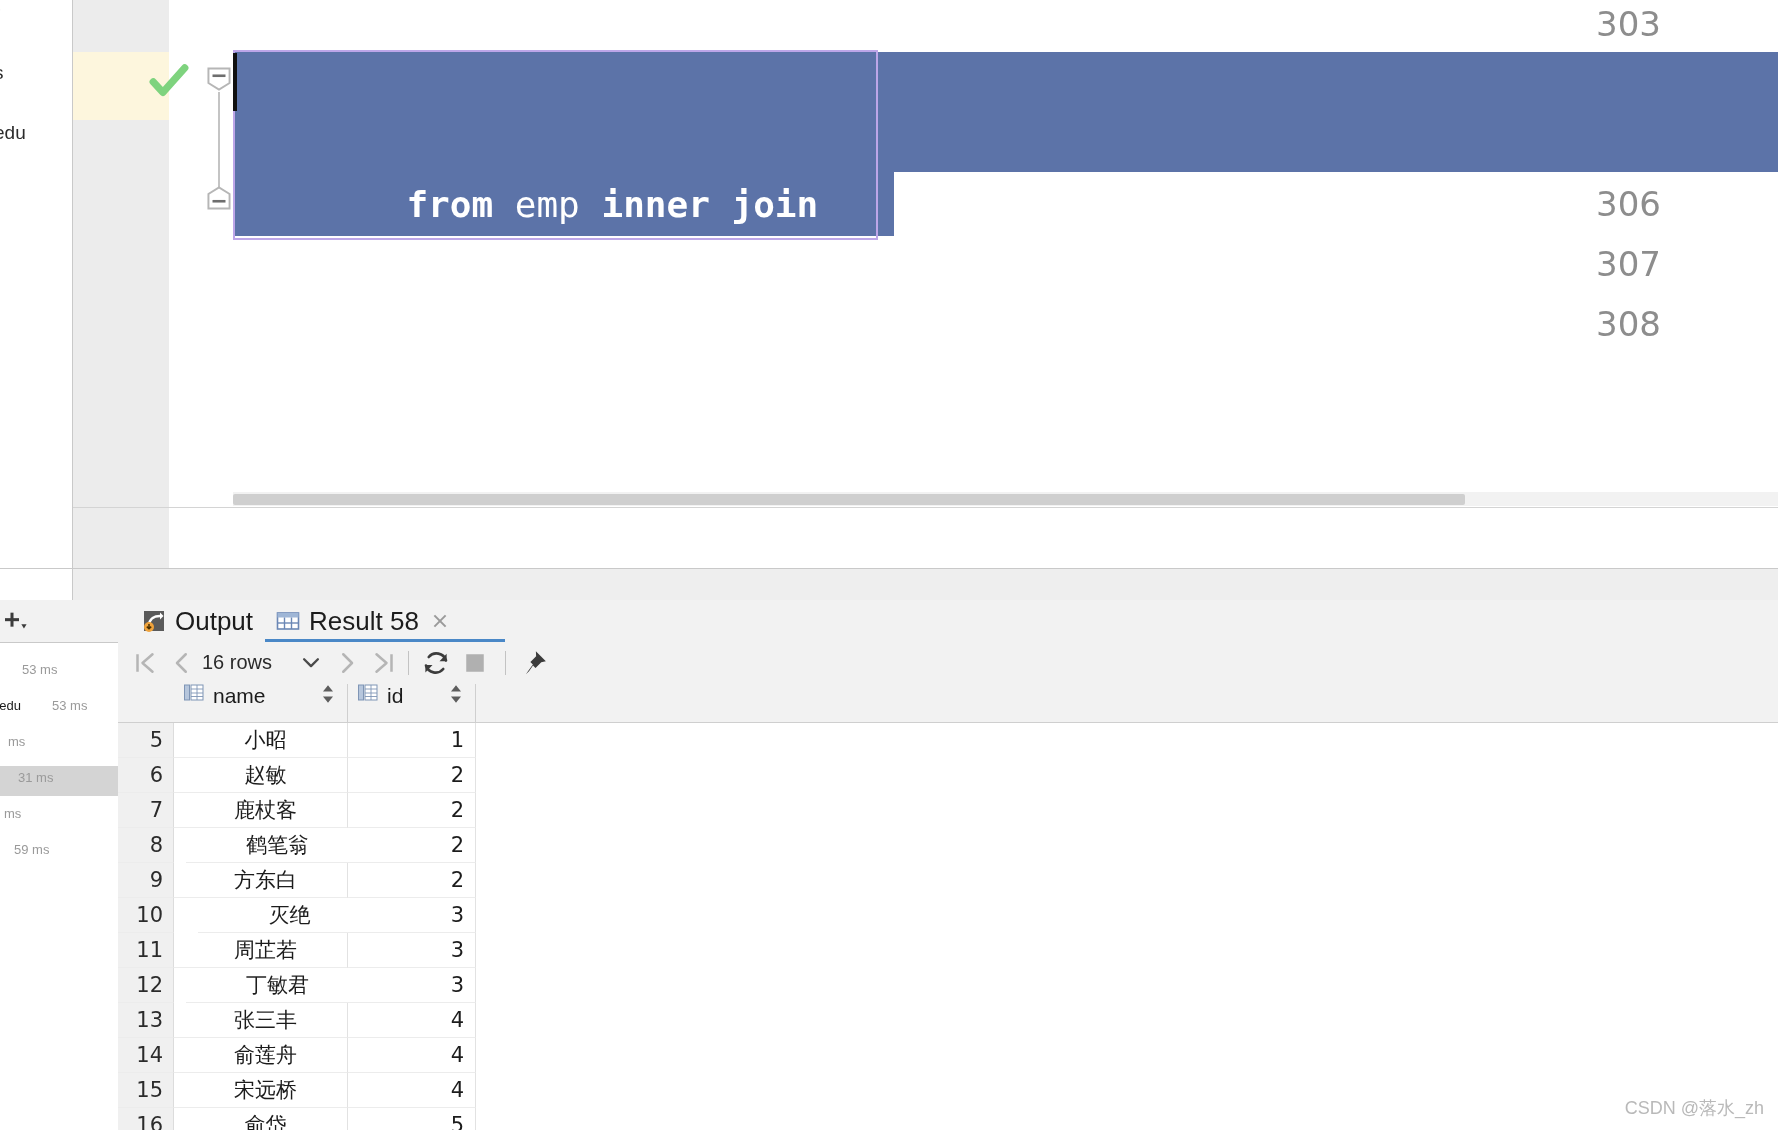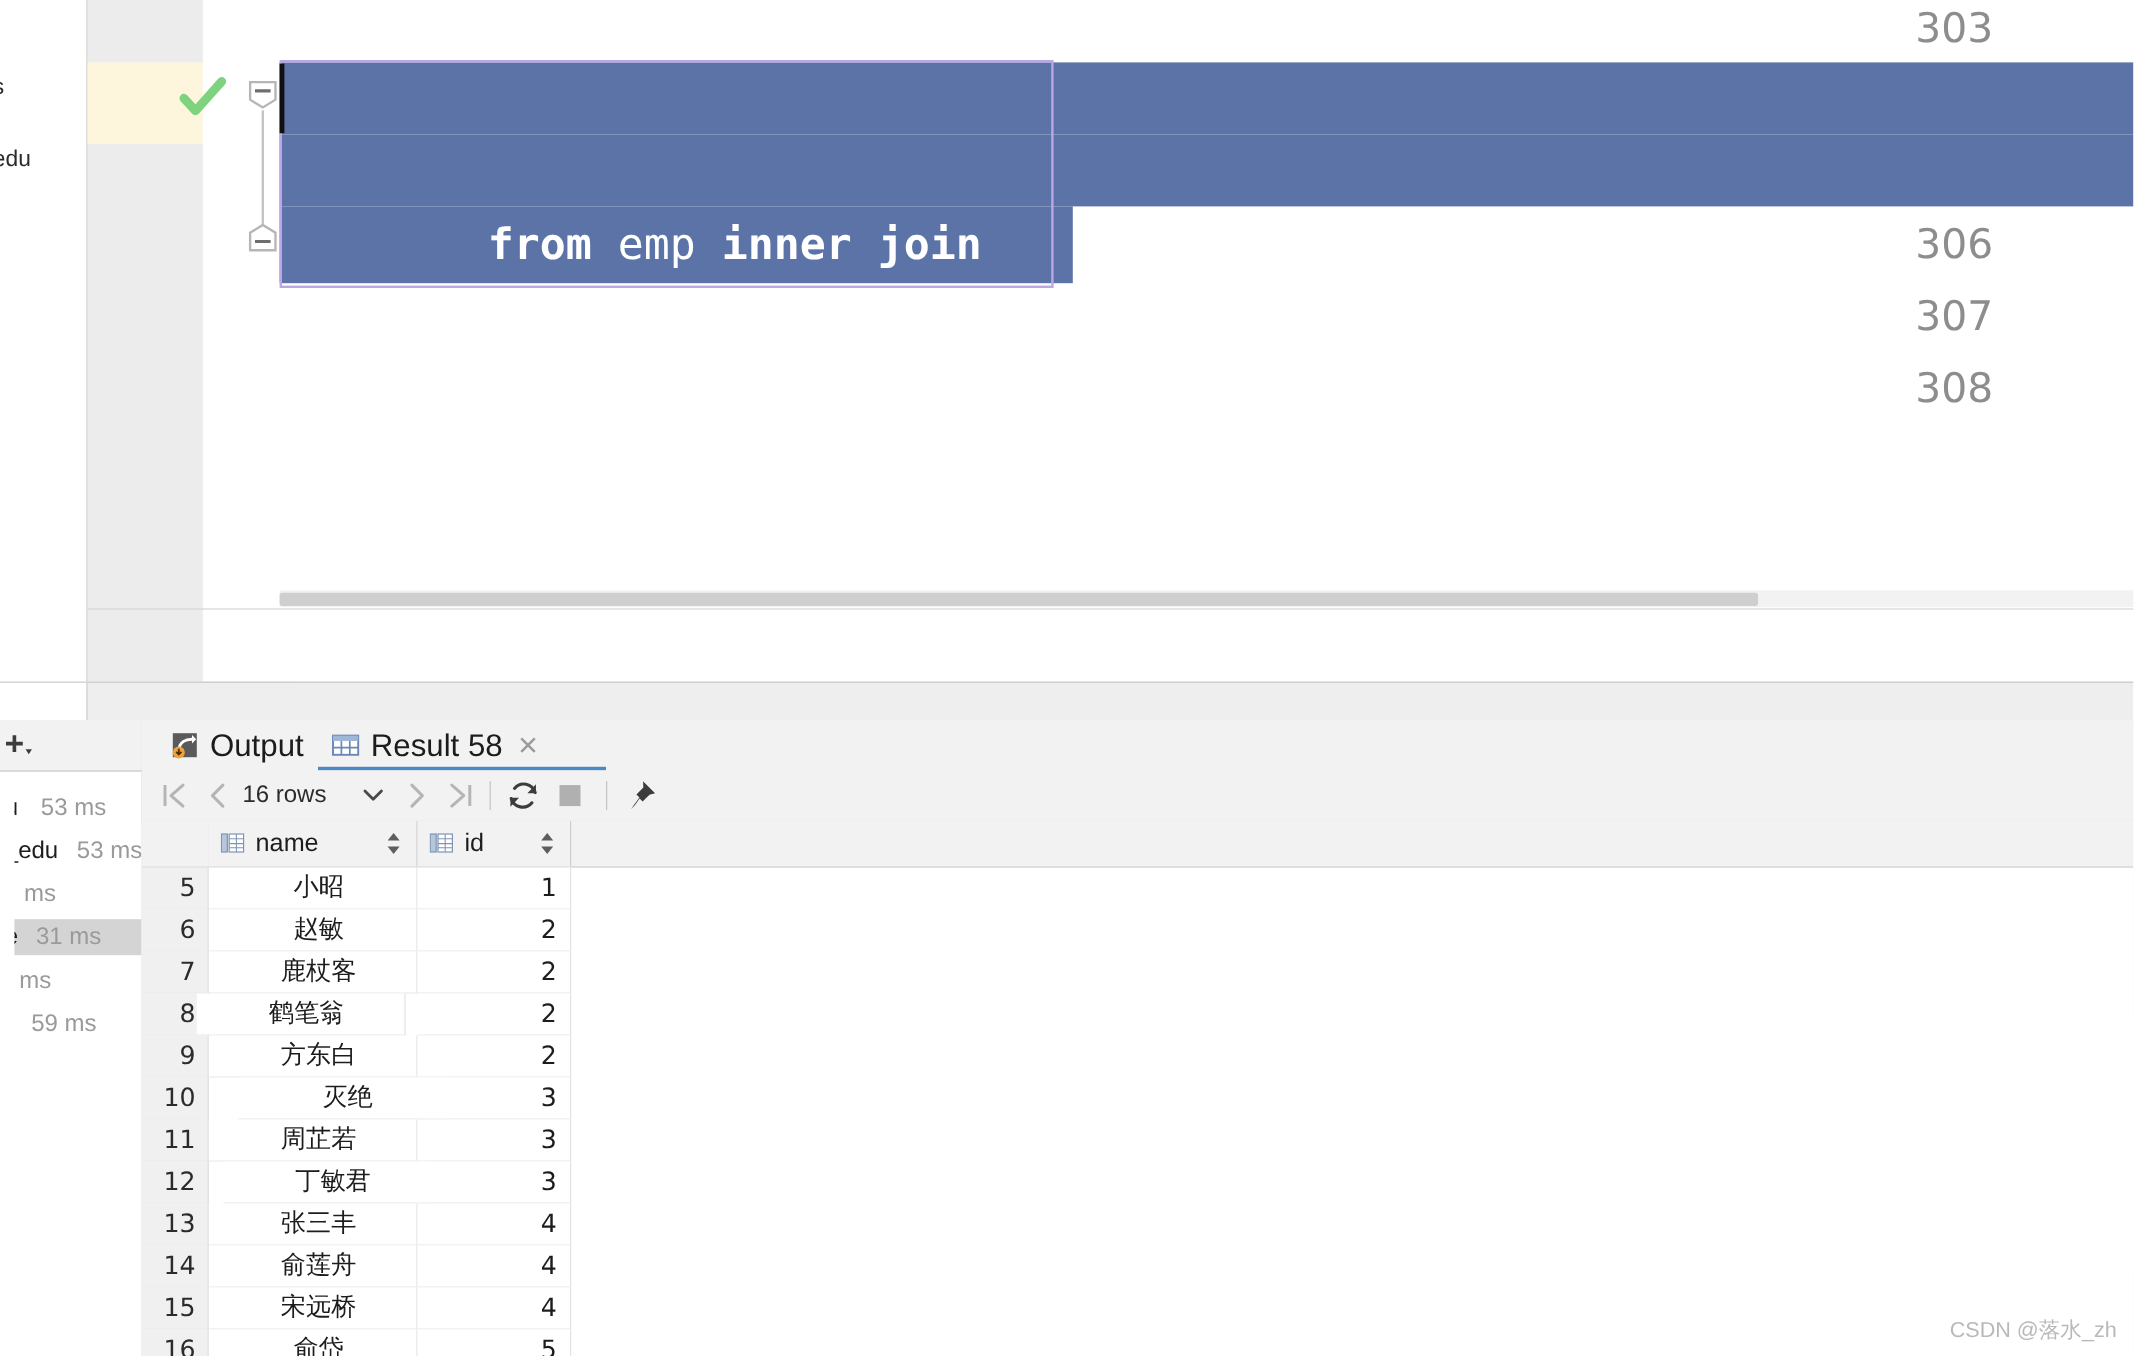--- a/index.html
+++ b/index.html
@@ -205,24 +205,24 @@
   }
   .plus-btn {
     position: absolute;
     left: 2px;
     top: 8px;
     width: 34px;
     height: 28px;
   }
   .hist-row {
     position: absolute;
-    left: 12px;
+    left: 0;
     width: 118px;
     height: 30px;
-    font-size: 20px;
+    font-size: 13px;
     white-space: nowrap;
     overflow: hidden;
     color: #1c1c1c;
   }
   .hist-row.selected { background: #d4d4d4; }
   .hist-name {
     position: absolute;
     left: -8px;
     top: 4px;
   }
@@ -327,21 +327,20 @@
     background: #f2f2f2;
     border-right: 1px solid #dcdcdc;
   }
   .hcell {
     position: absolute;
     top: 0;
     height: 38px;
     background: #f2f2f2;
     border-right: 1px solid #cfcfcf;
     display: flex;
-    align-items: center;
     font-size: 21px;
     color: #1c1c1c;
     padding-left: 10px;
     box-sizing: border-box;
   }
   .hcell-icon {
     width: 20px;
     height: 18px;
     margin-right: 9px;
     flex: 0 0 auto;
@@ -624,21 +623,21 @@
             <div class="cell name-cell" style="left: 56px; width: 174px;">赵敏</div>
             <div class="cell id-cell" style="left: 230px; width: 128px;">2</div>
           </div>
           <div class="grid-row" style="top: 109px;">
             <div class="row-num">7</div>
             <div class="cell name-cell" style="left: 56px; width: 174px;">鹿杖客</div>
             <div class="cell id-cell" style="left: 230px; width: 128px;">2</div>
           </div>
           <div class="grid-row" style="top: 144px;">
             <div class="row-num">8</div>
-            <div class="cell name-cell" style="left: 46px; width: 174px;">鹤笔翁</div>
+            <div class="cell name-cell" style="left: 68px; width: 174px;">鹤笔翁</div>
             <div class="cell id-cell" style="left: 230px; width: 128px;">2</div>
           </div>
           <div class="grid-row" style="top: 179px;">
             <div class="row-num">9</div>
             <div class="cell name-cell" style="left: 56px; width: 174px;">方东白</div>
             <div class="cell id-cell" style="left: 230px; width: 128px;">2</div>
           </div>
           <div class="grid-row" style="top: 214px;">
             <div class="row-num">10</div>
             <div class="cell name-cell" style="left: 56px; width: 174px; margin-left: 24px;">灭绝</div>

